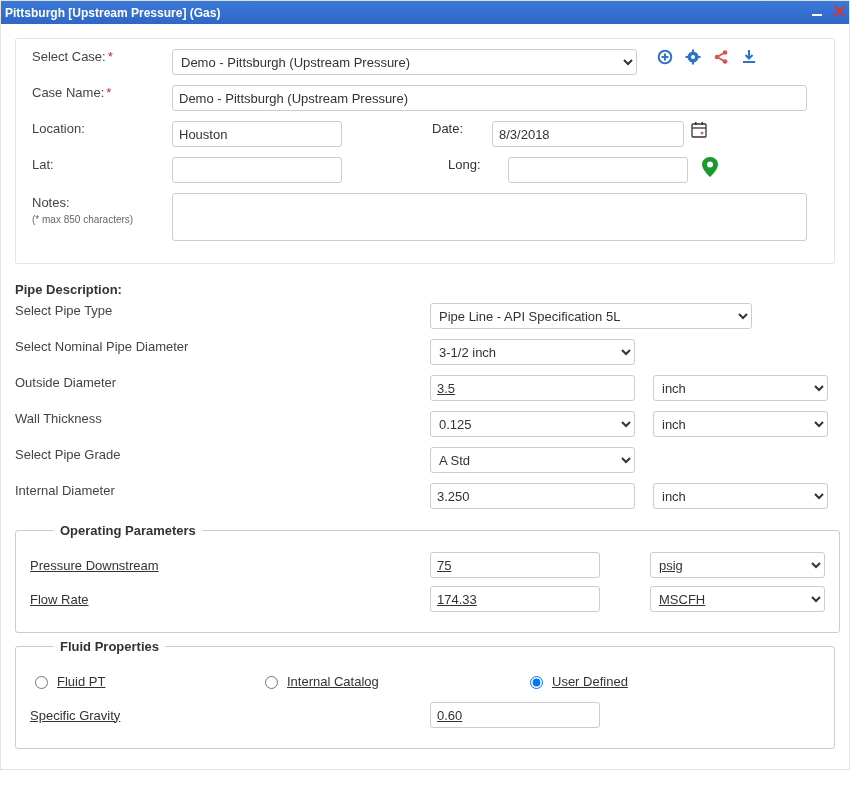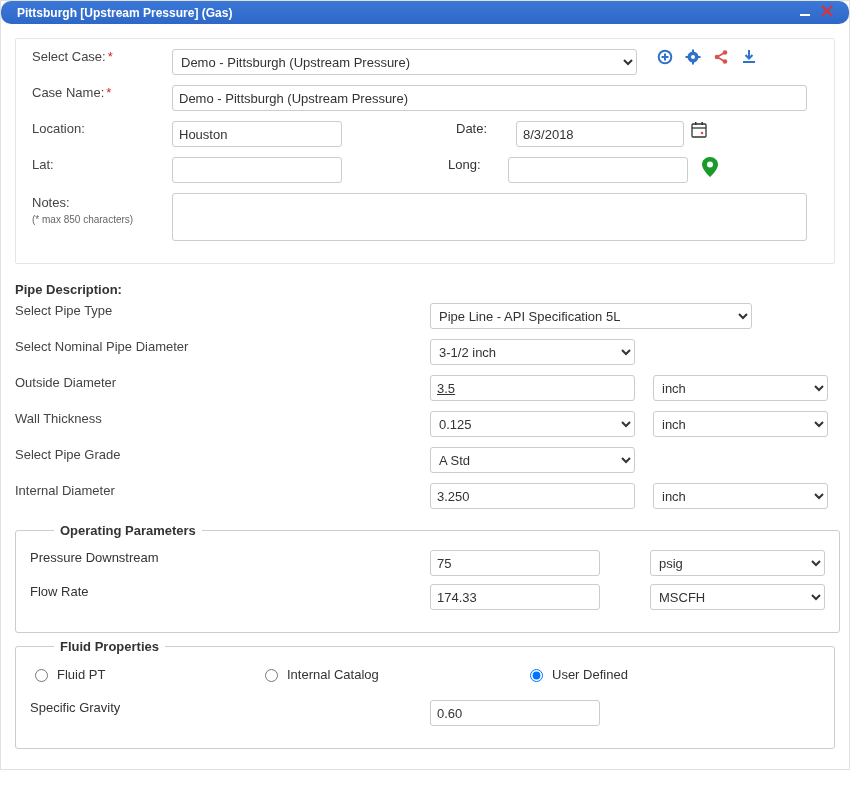--- a/index.html
+++ b/index.html
@@ -13,25 +13,24 @@
   .window {
     width: 850px;
     border: 1px solid #e2e2e2;
     background: #fff;
   }
   .titlebar {
     background: linear-gradient(#3b78d8, #2e67c7);
     color: #fff;
     font-weight: bold;
     font-size: 12px;
-    padding: 4px 16px;
+    padding: 4px 4px;
     display: flex;
     align-items: center;
     justify-content: space-between;
-    border-radius: 10px;
   }
   .titlebar-actions { display: flex; gap: 10px; align-items: center; }
   .titlebar-actions svg { width: 12px; height: 12px; }
   .body-pad { padding: 14px; }
   .panel {
     border: 1px solid #e5e5e5;
     border-radius: 2px;
     padding: 10px 16px 16px;
     background: #fff;
   }
@@ -46,39 +45,39 @@
     padding: 4px 6px;
     background: #fff;
   }
   select { padding: 3px 4px; height: 26px; }
   input[type="text"] { height: 26px; }
   textarea { resize: none; }
   .readonly { background: #eee; text-decoration: underline; }
   .wide-select { width: 465px; }
   .wide-text { width: 635px; }
   .med-text { width: 170px; }
-  .date-text { width: 168px; }
+  .date-text { width: 192px; }
   .long-text { width: 180px; }
   .pipe-select { width: 322px; }
   .sm-select { width: 205px; }
   .unit-select { width: 175px; }
   .num-input { width: 170px; }
   .notes-ta { width: 635px; height: 48px; }
   .tool-icons { display: flex; gap: 12px; margin-left: 20px; align-items: center; }
   .tool-icons svg { width: 16px; height: 16px; }
   .section-hdr { font-weight: bold; color: #333; margin: 18px 0 6px 0; }
   .pipe-grid .row .lbl { width: 220px; }
   fieldset {
     border: 1px solid #ccc;
     border-radius: 3px;
     margin: 10px 0 0 0;
     padding: 12px 14px 14px;
   }
   legend { padding: 0 6px; color: #333; font-weight: bold; margin-left: 24px; }
-  .fs-row { display: flex; align-items: flex-start; min-height: 30px; margin-bottom: 4px; }
+  .fs-row { display: flex; align-items: center; min-height: 30px; margin-bottom: 4px; text-decoration: underline; }
   .fs-lbl { width: 210px; color: #333; }
   .radio-grp { display: flex; width: 100%; }
   .radio-grp .opt { display: flex; align-items: center; gap: 6px; }
   .spacer-v { height: 6px; }
 </style>
 </head>
 <body>
 
 <div class="window">
   <div class="titlebar">

